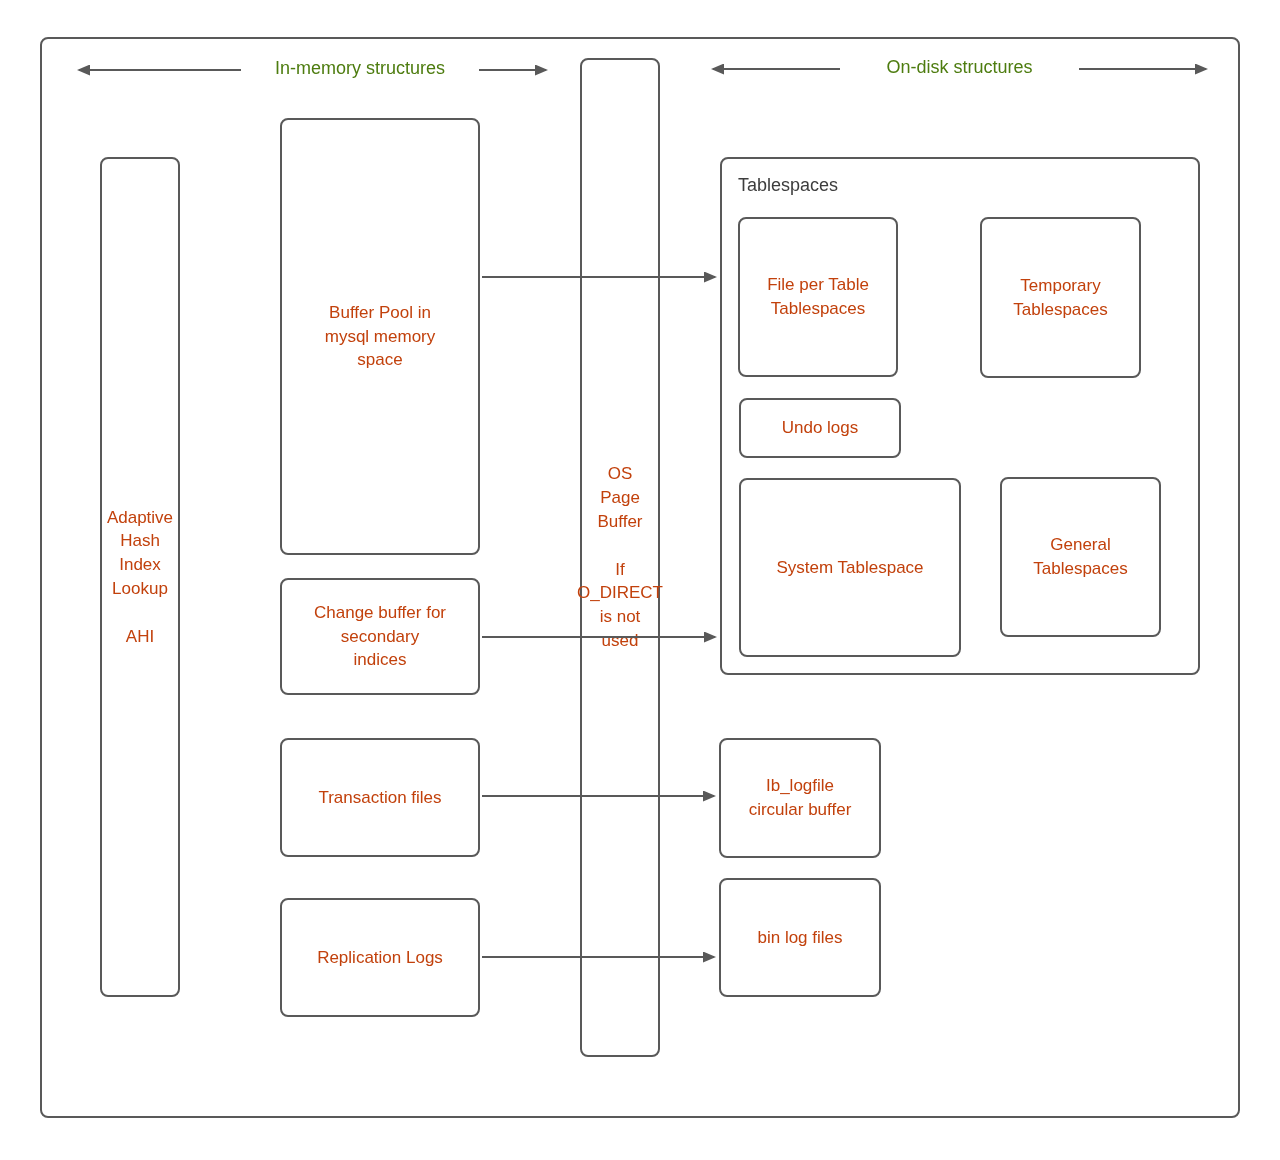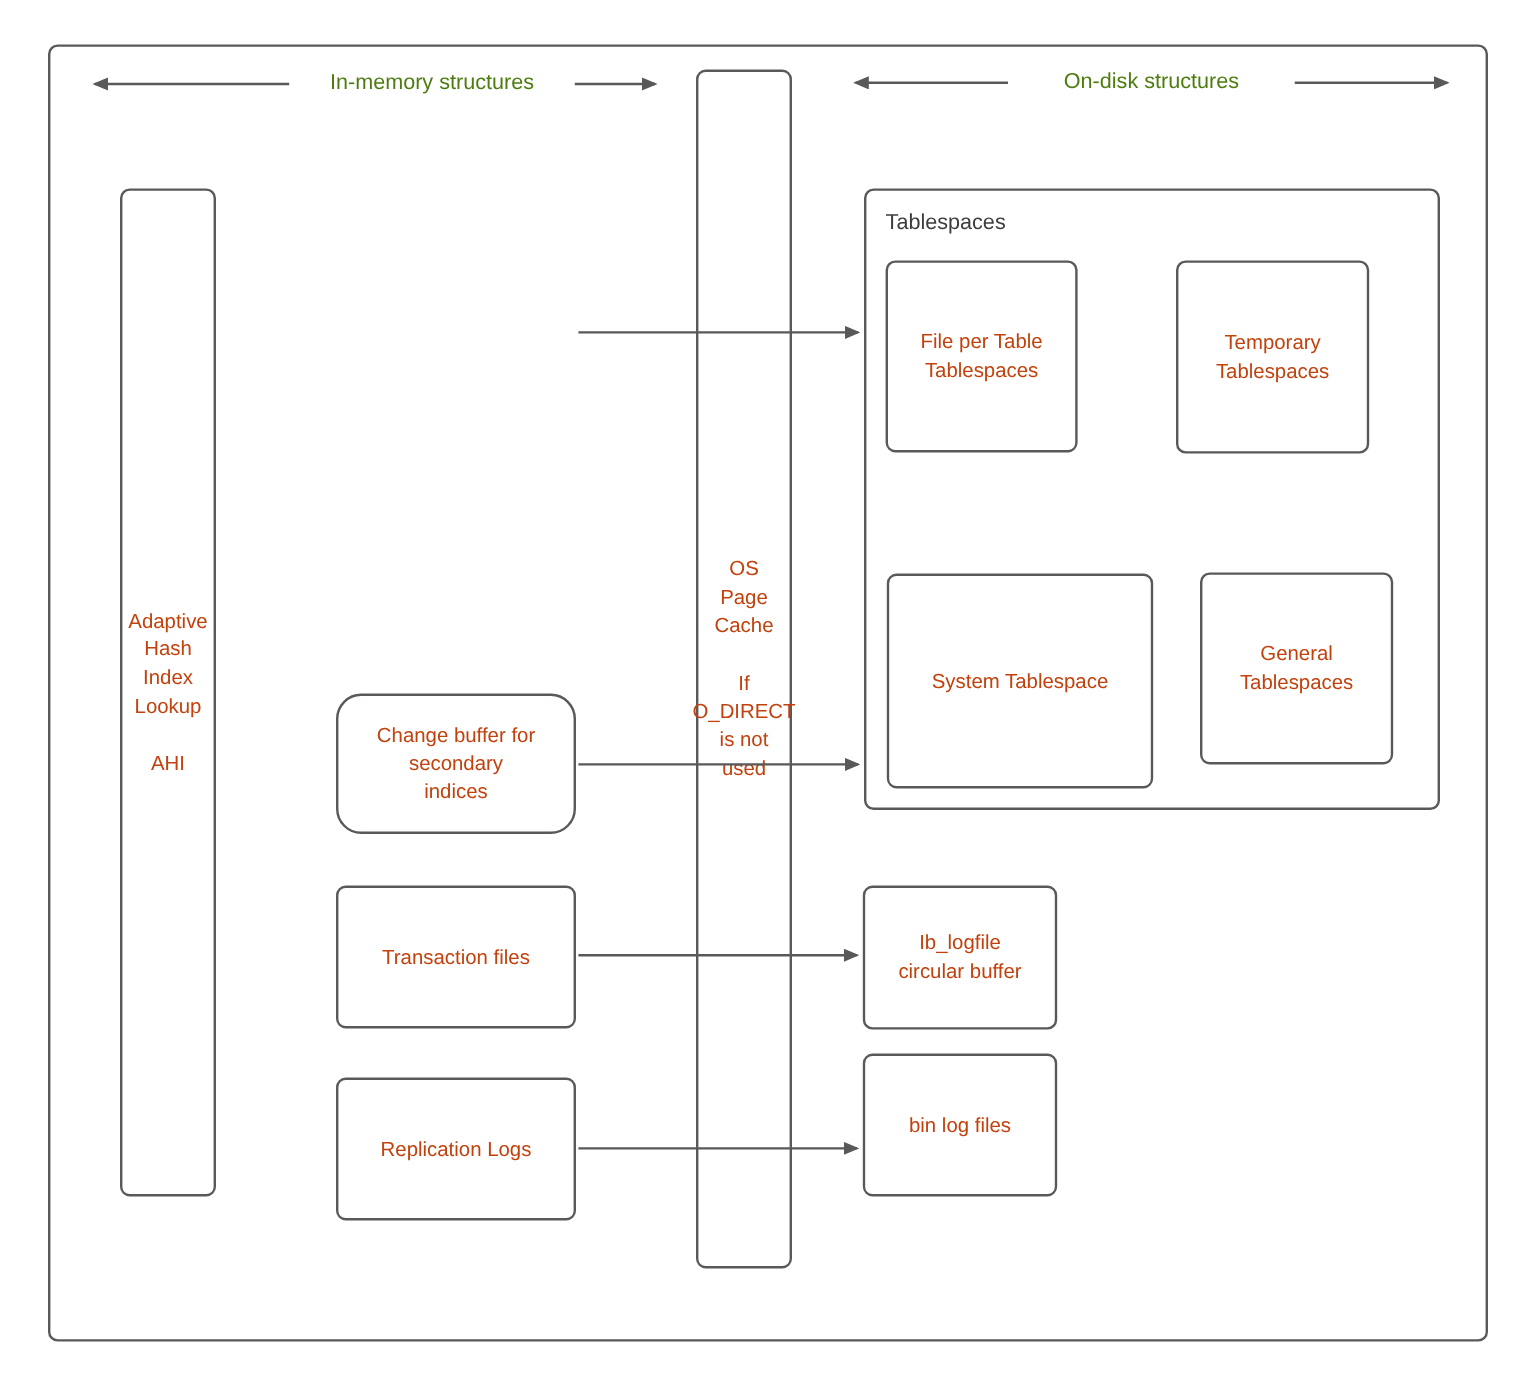--- a/index.html
+++ b/index.html
@@ -71,33 +71,38 @@
 
   <div class="box" style="left:100px; top:157px; width:80px; height:840px;">
     <span class="label" style="width:110px; flex:none;">Adaptive
 Hash
 Index
 Lookup
 
 AHI</span>
   </div>
 
+  <div class="box" style="left:280px; top:118px; width:200px; height:437px;">
+    <span class="label">Buffer Pool in
+mysql memory
+space</span>
+  </div>
 
   <div class="box" style="left:580px; top:58px; width:80px; height:999px;">
     <span class="label" style="width:130px; flex:none;">OS
 Page
-Cache
+Buffer
 
 If
 O_DIRECT
 is not
 used</span>
   </div>
 
-  <div class="box" style="left:280px; top:578px; width:200px; height:117px;border-radius:21px;">
+  <div class="box" style="left:280px; top:578px; width:200px; height:117px;">
     <span class="label">Change buffer for
 secondary
 indices</span>
   </div>
 
   <div class="box" style="left:280px; top:738px; width:200px; height:119px;">
     <span class="label">Transaction files</span>
   </div>
 
   <div class="box" style="left:280px; top:898px; width:200px; height:119px;">
@@ -110,20 +115,23 @@
   <div class="box" style="left:738px; top:217px; width:160px; height:160px;">
     <span class="label">File per Table
 Tablespaces</span>
   </div>
 
   <div class="box" style="left:980px; top:217px; width:161px; height:161px;">
     <span class="label">Temporary
 Tablespaces</span>
   </div>
 
+  <div class="box" style="left:739px; top:398px; width:162px; height:60px;">
+    <span class="label">Undo logs</span>
+  </div>
 
   <div class="box" style="left:739px; top:478px; width:222px; height:179px;">
     <span class="label">System Tablespace</span>
   </div>
 
   <div class="box" style="left:1000px; top:477px; width:161px; height:160px;">
     <span class="label">General
 Tablespaces</span>
   </div>
 

